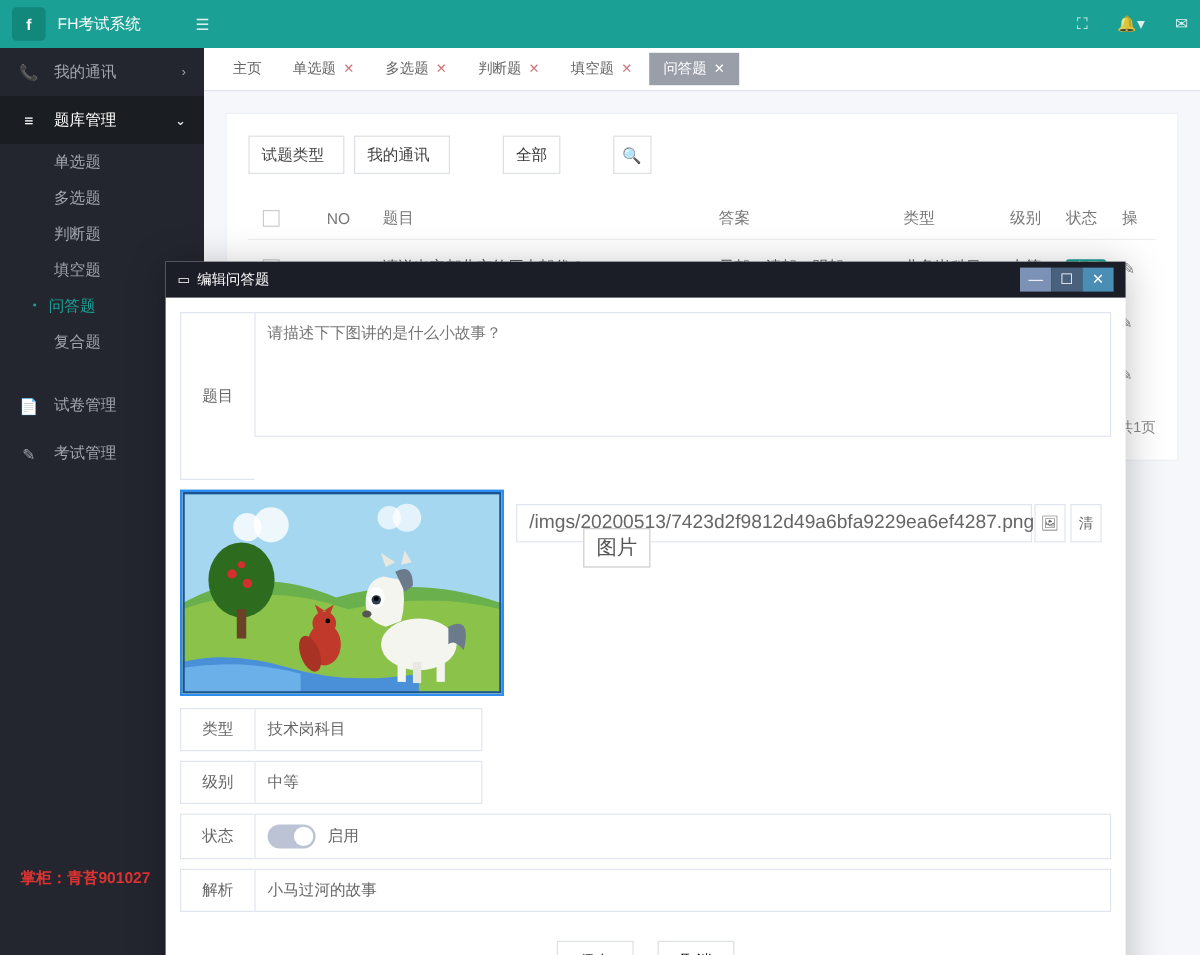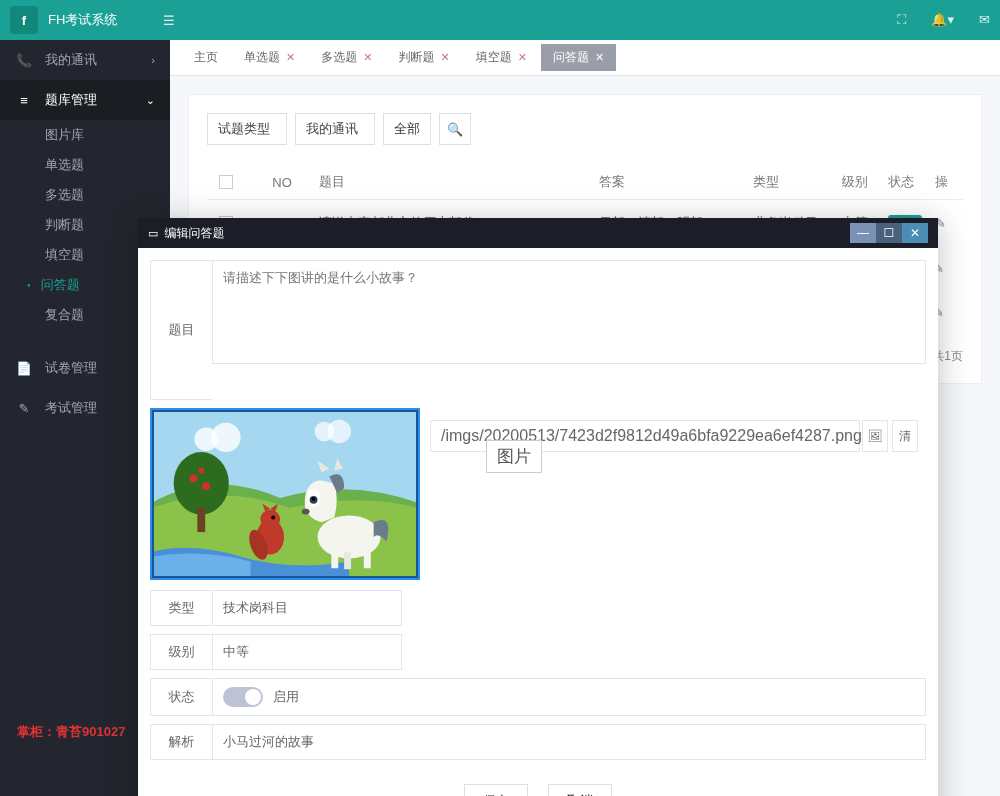--- a/index.html
+++ b/index.html
@@ -26,21 +26,21 @@
     .tab { padding: 5px 12px; font-size: 12px; color: #666; cursor: pointer; position: relative; display: flex; align-items: center; gap: 6px; }
     .tab .close { color: #c77; font-size: 11px; }
     .tab.active { background: #999ea8; color: #fff; }
     
     .content { padding: 18px; }
     .panel { background: #fff; padding: 18px 18px; border: 1px solid #eceff5; }
     .filters { display: flex; gap: 8px; margin-bottom: 20px; }
     .filters input, .filters .sel, .filters .btn { height: 32px; border: 1px solid #dcdfe6; padding: 0 10px; font-size: 13px; background: #fff; }
     .filters input { width: 170px; }
     .filters .sel { width: 80px; display: flex; align-items: center; color: #444; }
-    .filters .btn { cursor: pointer; display: flex; align-items: center; }
+    .filters .btn { cursor: pointer; display: flex; align-items: center; margin-left: 36px; }
     .filters .srch { width: 32px; justify-content: center; color: #888; }
     
     .table-head { display: flex; align-items: center; padding: 8px 0; color: #777; font-size: 13px; border-bottom: 1px solid #eee; }
     .th-check { width: 40px; display: flex; justify-content: center; }
     .th-check .cb { width: 14px; height: 14px; border: 1px solid #ccc; }
     .th-no { width: 50px; margin-left: 28px; }
     .th-tm { width: 300px; }
     .th-da { width: 165px; }
     .th-lx { width: 95px; }
     .th-jb { width: 50px; }
@@ -103,21 +103,20 @@
   <div class="side-item">
     <span class="side-icon">📞</span>
     <span>我的通讯</span>
     <span class="chev">›</span>
   </div>
   <div class="side-item active-group">
     <span class="side-icon">≡</span>
     <span>题库管理</span>
     <span class="chev">⌄</span>
   </div>
-  <div class="side-sub">图片库</div>
   <div class="side-sub">单选题</div>
   <div class="side-sub">多选题</div>
   <div class="side-sub">判断题</div>
   <div class="side-sub">填空题</div>
   <div class="side-sub active">问答题</div>
   <div class="side-sub">复合题</div>
   <div style="height:18px"></div>
   <div class="side-item">
     <span class="side-icon">📄</span>
     <span>试卷管理</span>

